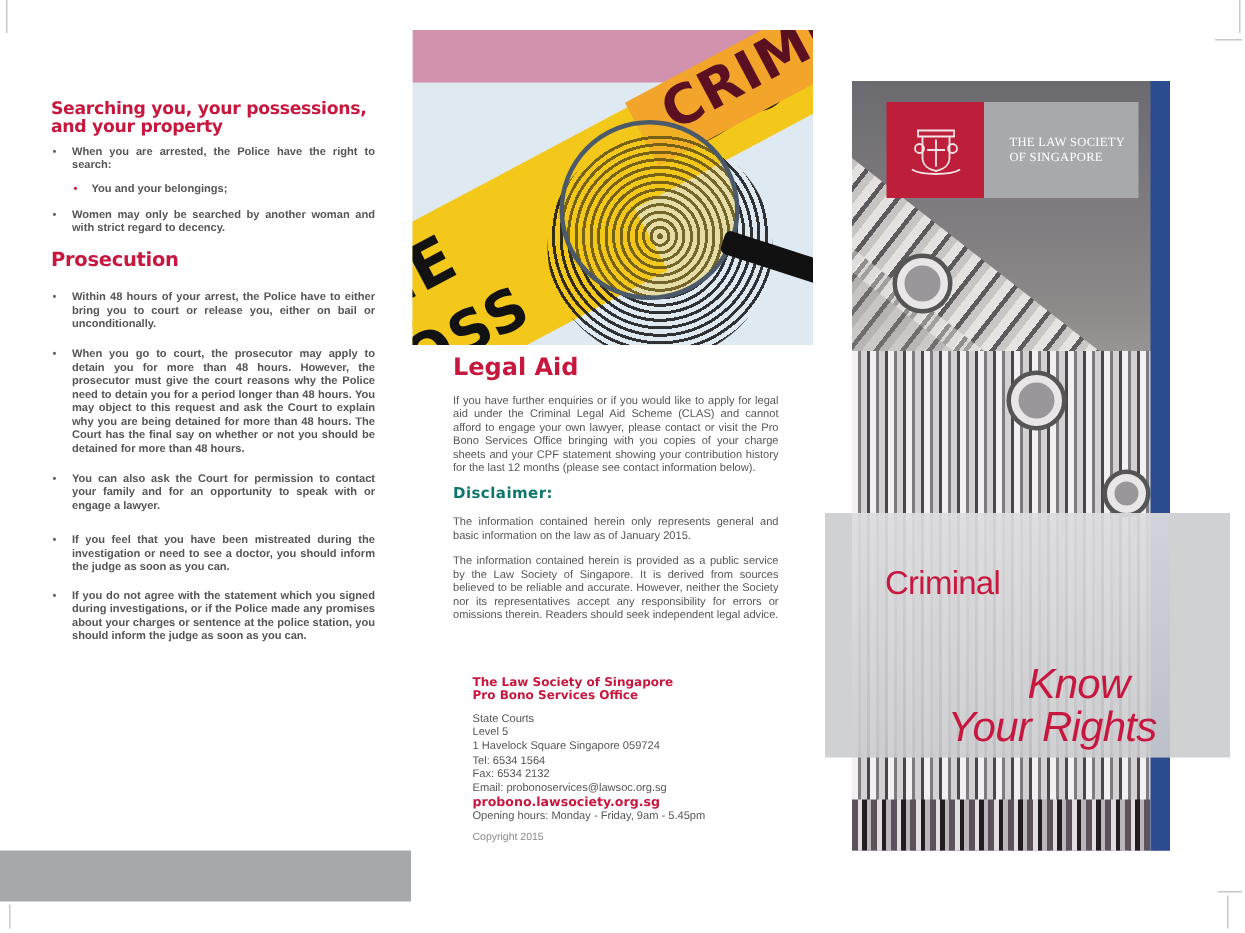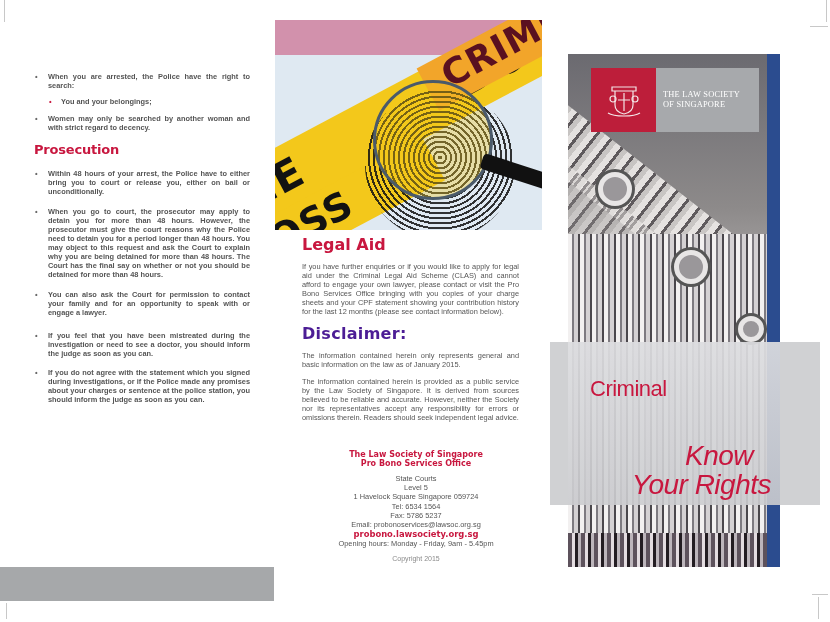--- a/index.html
+++ b/index.html
@@ -31,43 +31,43 @@
   .tape-text { position: absolute; font-size: 42px; letter-spacing: 1px; }
   .finger { position: absolute; left: 90px; top: 70px; width: 150px; height: 150px; border-radius: 50%;
             background: repeating-radial-gradient(circle at 50% 45%, #111 0 2px, transparent 2px 5px); opacity: .85; }
   .lens { position: absolute; left: 98px; top: 60px; width: 120px; height: 120px; border-radius: 50%;
           border: 3px solid #4a5a6a; background: rgba(243,200,27,0.35); }
   .handle { position: absolute; left: 205px; top: 145px; width: 80px; height: 16px; background: #111; transform: rotate(18deg); border-radius: 4px; }
 
   .mid-text { position: absolute; left: 27px; top: 235px; width: 217px; }
   .mid-text p { font-size: 7.4px; line-height: 9px; text-align: justify; color: #555; margin-bottom: 8px; }
   .h-legal { font-size: 16px; margin-bottom: 8px; }
-  .h-grey { color: #4c1d95; font-weight: bold; font-family: "DejaVu Sans", sans-serif; font-size: 16px; margin: 6px 0 8px 0; letter-spacing: 0.3px; }
-  .contact { position: absolute; left: 40px; top: 450px; width: 202px; text-align: center; }
+  .h-grey { color: #0f766e; font-weight: bold; font-family: "DejaVu Sans", sans-serif; font-size: 10px; margin: 6px 0 8px 0; letter-spacing: 0.3px; }
+  .contact { position: absolute; left: 40px; top: 450px; width: 202px; text-align: left; }
   .contact .org { color: #c8173f; font-weight: bold; font-size: 8px; line-height: 9px; font-family: "DejaVu Sans", sans-serif; }
   .contact .addr { margin-top: 6px; font-size: 7.4px; line-height: 9.2px; color: #555; }
   .contact .web { color: #c8173f; font-weight: bold; font-size: 8.4px; line-height: 10px; font-family: "DejaVu Sans", sans-serif; }
   .contact .copy { margin-top: 7px; font-size: 7px; color: #8a8a8a; }
 
   
   .right-panel { position: absolute; left: 550px; top: 0; width: 280px; height: 622px; }
   .cover { position: absolute; left: 18px; top: 54px; width: 212px; height: 513px; overflow: hidden;
            background: linear-gradient(180deg, #6b6a70 0%, #8d8a8a 30%, #bfbcbc 55%, #7a7882 100%); }
   .cover-blue { position: absolute; right: 0; top: 0; width: 13px; height: 513px; background: #2b4c8f; }
   .cornice { position: absolute; left: -40px; top: 20px; width: 320px; height: 60px;
              background: repeating-linear-gradient(90deg, #efecea 0 6px, #5a5558 6px 9px, #cfccca 9px 14px);
              transform: rotate(38deg); transform-origin: left top; opacity: .9; }
   .columns { position: absolute; left: 0; top: 180px; width: 212px; height: 333px;
              background: repeating-linear-gradient(90deg, #f2f0f0 0 4px, #7d7a80 4px 6px, #d4d1d3 6px 10px, #4a474c 10px 12px); }
   .volute { position: absolute; width: 34px; height: 34px; border-radius: 50%; border: 5px solid #e8e6e6; box-shadow: 0 0 0 3px #555; background: #9a979a; }
 
   .logo { position: absolute; left: 41px; top: 68px; width: 168px; height: 64px; display: flex; }
   .logo-crest { width: 65px; height: 64px; background: #bd1e3a; display: flex; align-items: center; justify-content: center; }
   .logo-crest svg { width: 40px; height: 38px; }
-  .logo-text { flex: 1; background: #a7a9ac; color: #fff; font-family: "Liberation Serif", serif; font-size: 8.4px; line-height: 10px; padding: 22px 0 0 7px; letter-spacing: 0.2px; }
+  .logo-text { flex: 1; background: #a7a9ac; color: #fff; font-family: "Liberation Serif", serif; font-size: 8.4px; line-height: 10px; padding: 22px 0 0 17px; letter-spacing: 0.2px; }
 
   .title-band { position: absolute; left: 0; top: 342px; width: 270px; height: 163px; background: rgba(200,201,203,0.85); }
   .title-band-inner { position: absolute; left: 18px; top: 0; width: 212px; height: 163px;
                       background: linear-gradient(180deg, rgba(235,235,238,0.55), rgba(210,210,214,0.35)); }
   .t-light { position: absolute; left: 40px; top: 376px; color: #c8173f; font-size: 22px; line-height: 26px; letter-spacing: -0.5px; font-family: "Liberation Sans", sans-serif; }
   .t-bold { position: absolute; left: 51px; top: 441px; color: #c8173f; font-size: 28px; line-height: 29px; font-weight: normal; font-style: italic; font-family: "Liberation Sans", sans-serif; text-align: right; width: 170px; letter-spacing: -0.5px; }
   .t-bold span { display: block; }
 
   .bottom-stripes { position: absolute; left: 18px; top: 533px; width: 199px; height: 34px;
                     background: repeating-linear-gradient(90deg, #5d525c 0 4px, #e3dce0 4px 7px, #231d22 7px 10px, #bcb5bb 10px 13px); }
@@ -80,20 +80,21 @@
 
 <div class="crop-mark" style="left:4px;top:0;width:1px;height:22px;"></div>
 <div class="crop-mark" style="left:826px;top:0;width:1px;height:22px;"></div>
 <div class="crop-mark" style="left:810px;top:26px;width:18px;height:1px;"></div>
 <div class="crop-mark" style="left:6px;top:603px;width:1px;height:16px;"></div>
 <div class="crop-mark" style="left:818px;top:597px;width:1px;height:22px;"></div>
 <div class="crop-mark" style="left:812px;top:594px;width:16px;height:1px;"></div>
 
 <section class="left-panel">
   <div class="left-inner">
+    <h2 class="h-red h1">Searching you, your possessions, and your property</h2>
     <ul class="bullets">
       <li>
         <span>When you are arrested, the Police have the right to search:</span>
         <ul class="sub bullets">
           <li>You and your belongings;</li>
         </ul>
       </li>
       <li>Women may only be searched by another woman and with strict regard to decency.</li>
     </ul>
 
@@ -136,21 +137,21 @@
   </div>
 
   <div class="contact">
     <div class="org">The Law Society of Singapore</div>
     <div class="org">Pro Bono Services Office</div>
     <div class="addr">
       <div>State Courts</div>
       <div>Level 5</div>
       <div>1 Havelock Square Singapore 059724</div>
       <div>Tel: 6534 1564</div>
-      <div>Fax: 5786 5237</div>
+      <div>Fax: 6534 2132</div>
       <div>Email: probonoservices@lawsoc.org.sg</div>
     </div>
     <div class="web">probono.lawsociety.org.sg</div>
     <div class="addr" style="margin-top:0;">Opening hours: Monday - Friday, 9am - 5.45pm</div>
     <div class="copy">Copyright 2015</div>
   </div>
 </section>
 
 <section class="right-panel">
   <div class="cover">

